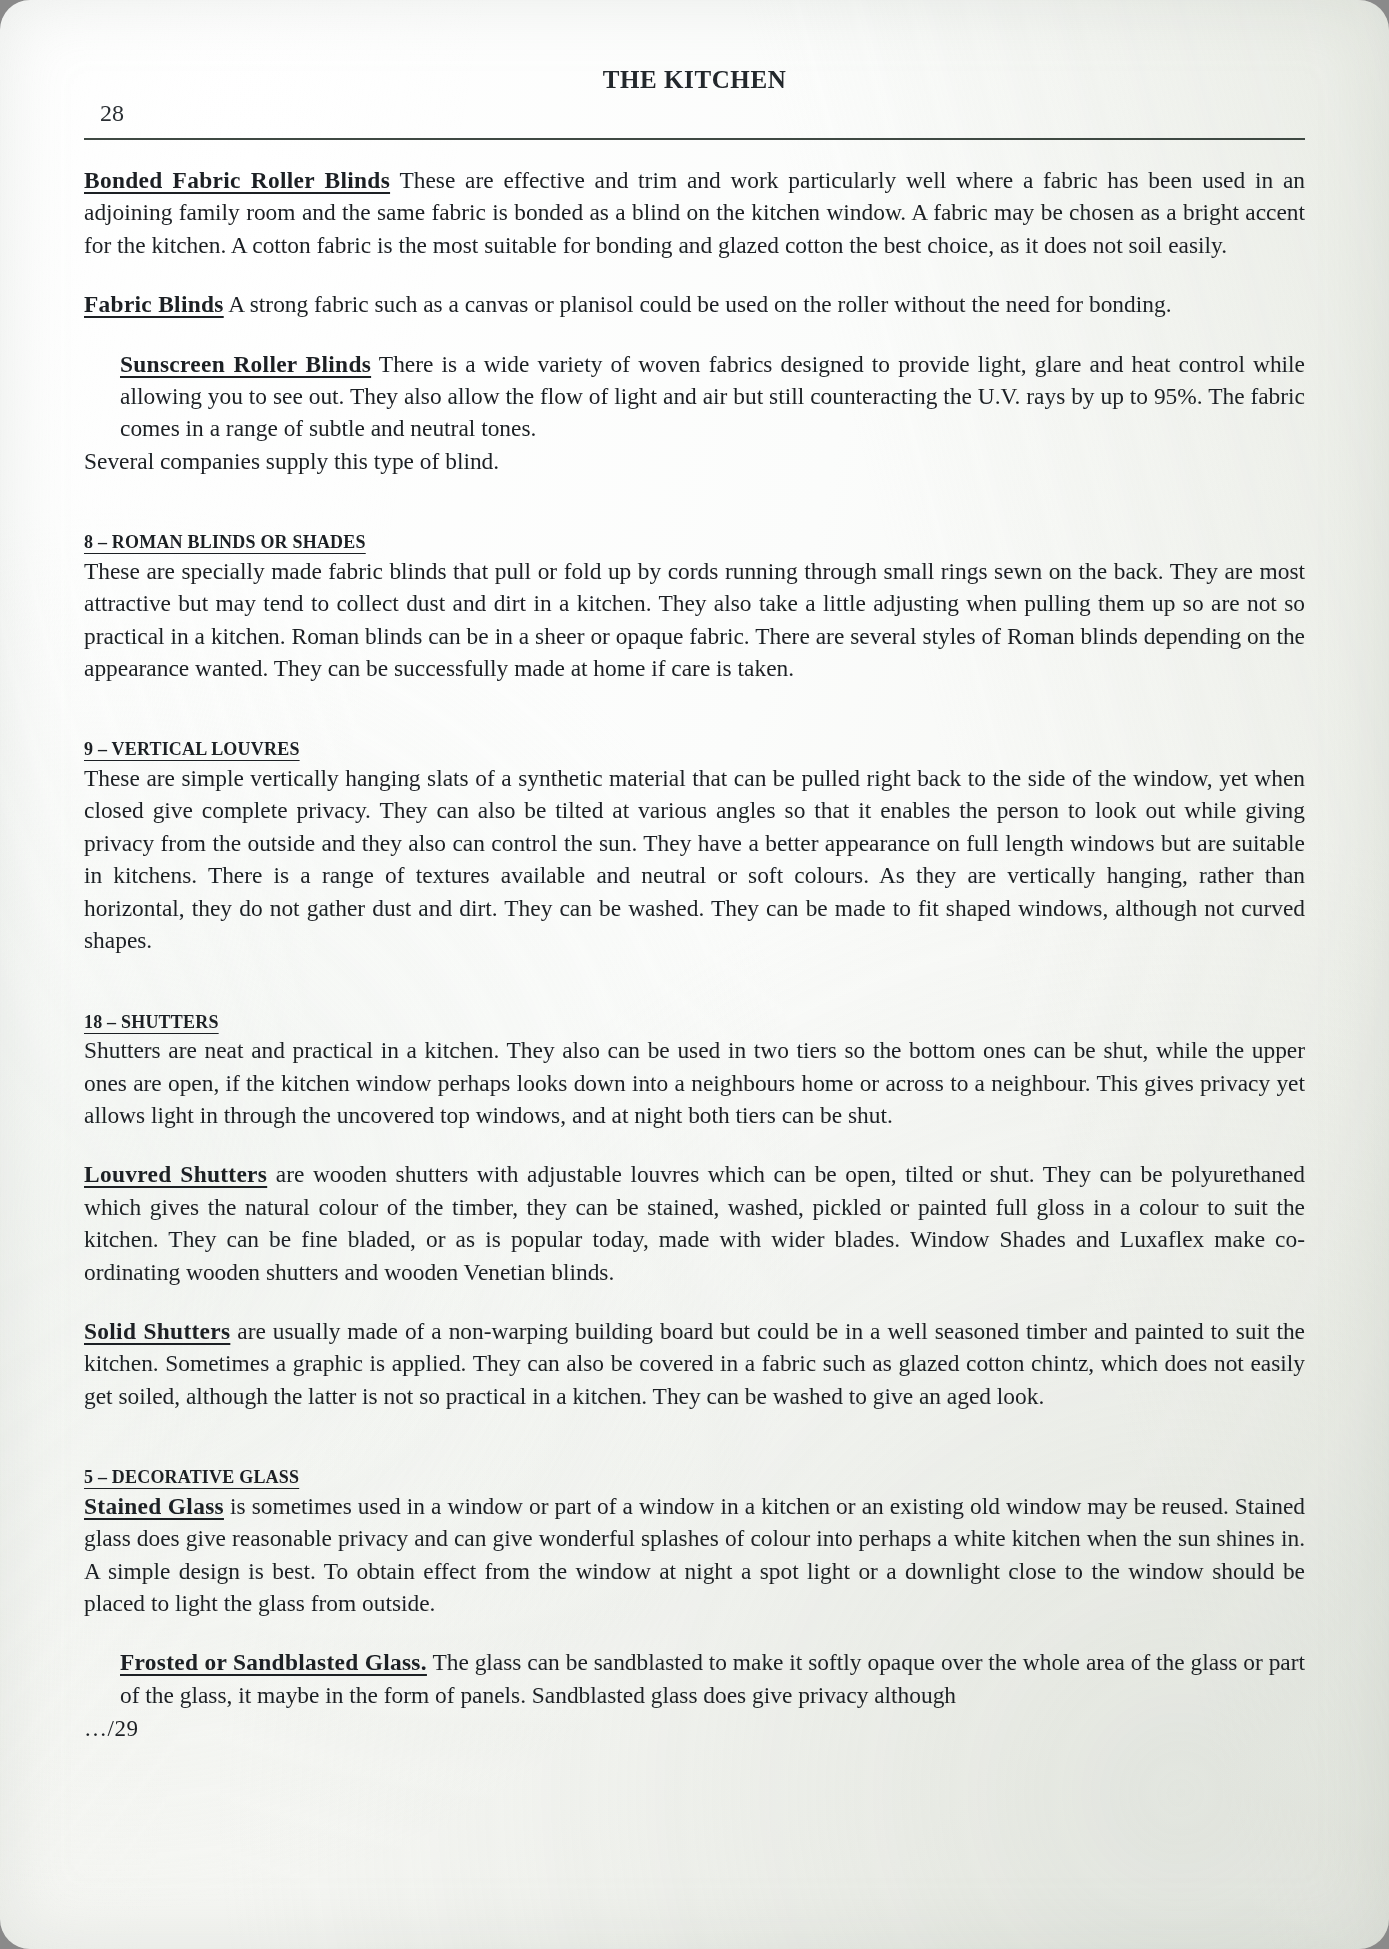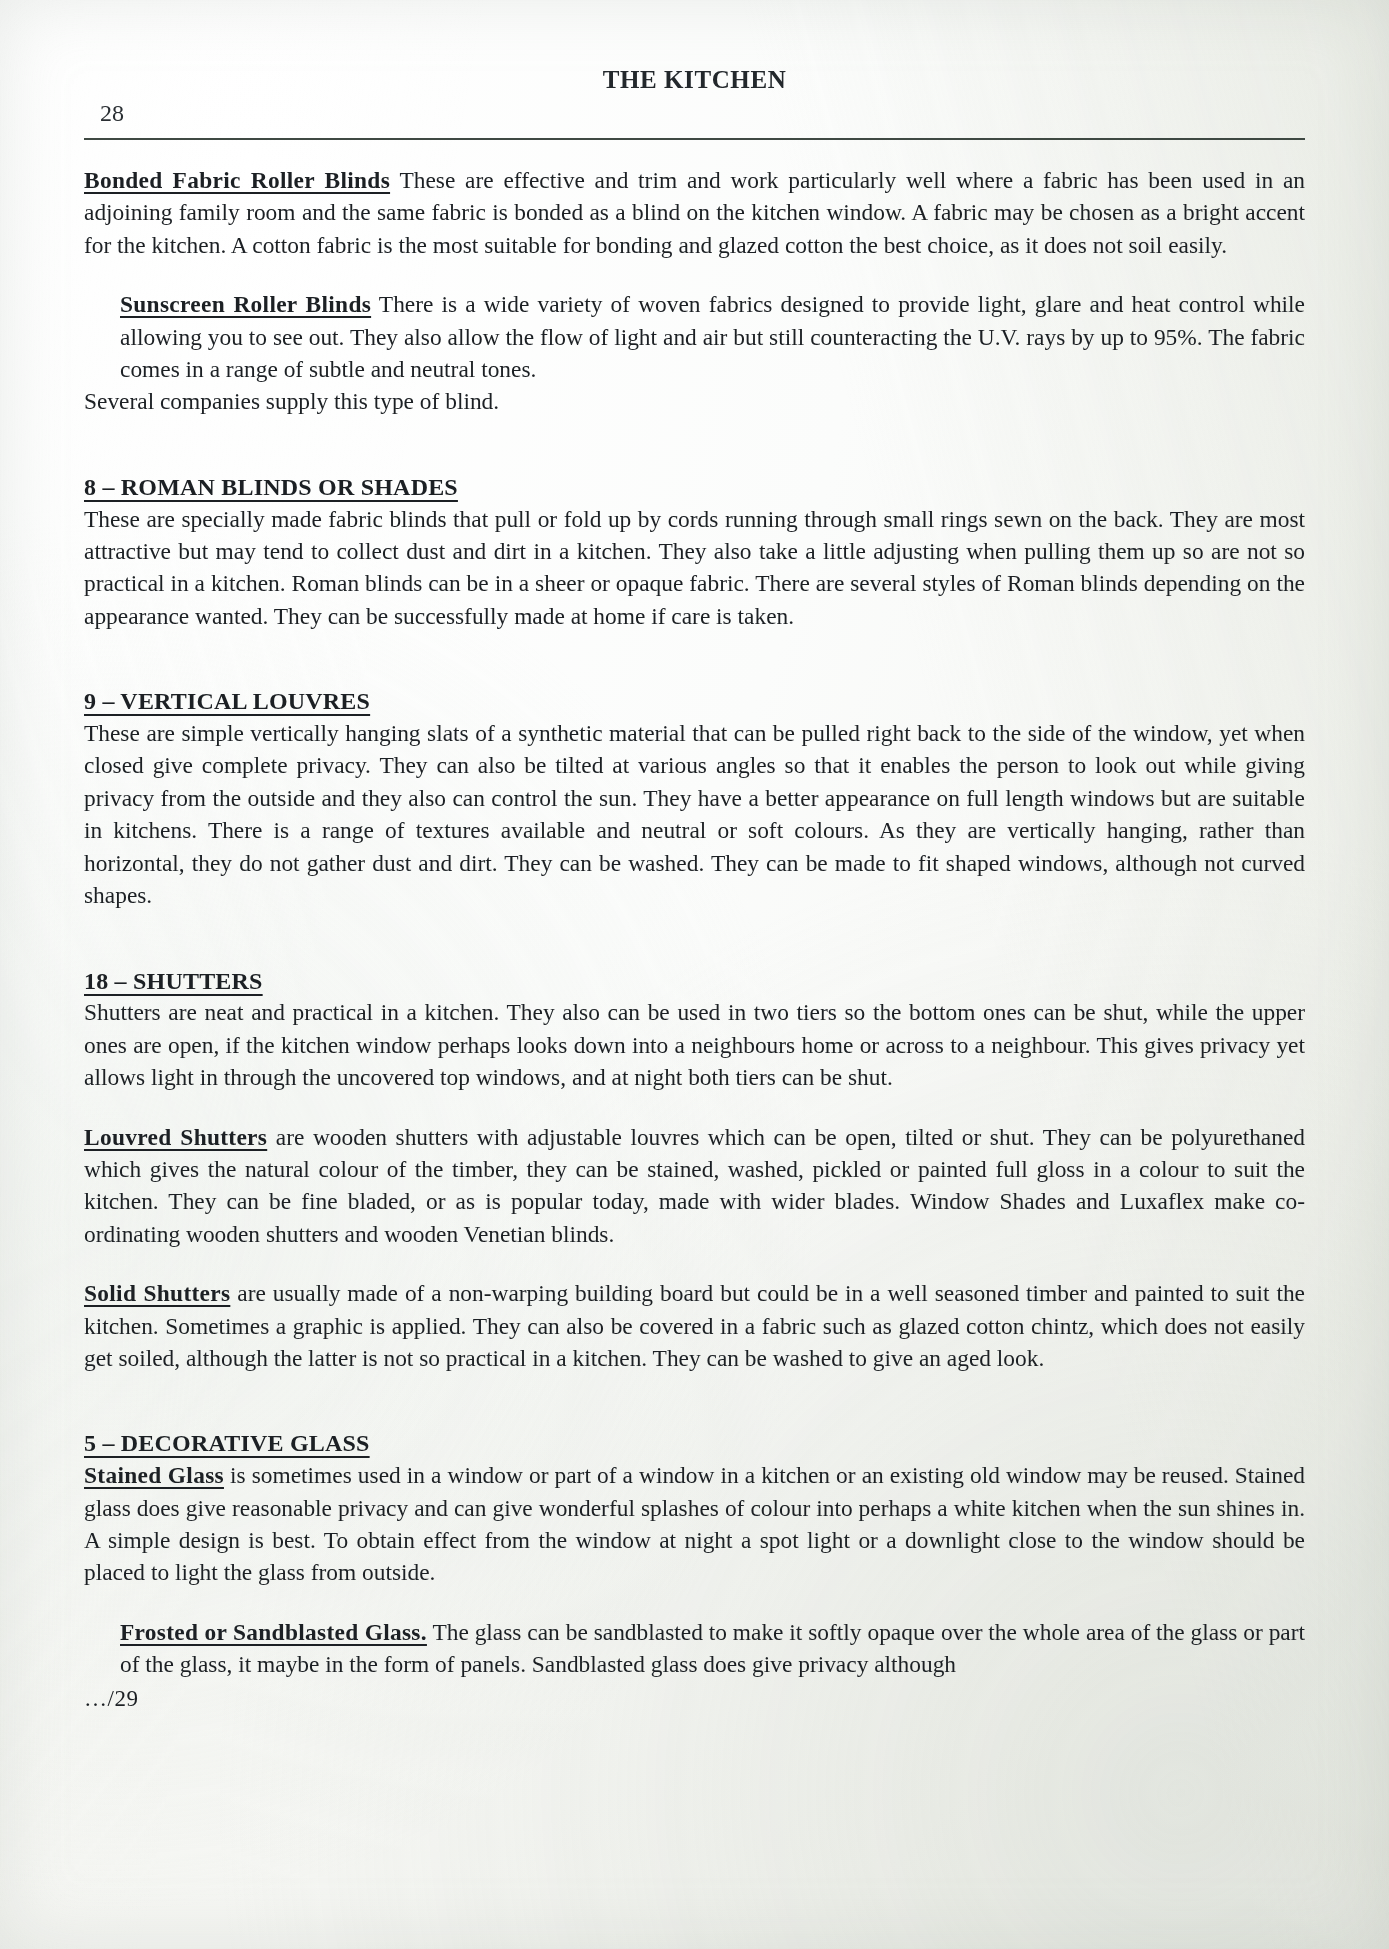--- a/index.html
+++ b/index.html
@@ -12,20 +12,21 @@
     position: relative;
     width: 1389px;
     height: 1949px;
     margin: 0 auto;
     background:
       radial-gradient(ellipse at 18% 8%, #ffffff 0%, #fbfcfb 38%, #f3f4f0 78%, #eceee8 100%);
     overflow: hidden;
     font-family: "Liberation Serif", "DejaVu Serif", serif;
     color: #1c2024;
     box-sizing: border-box;
+    border-radius: 30px;
   }
   
   .page::before {
     content: "";
     position: absolute;
     inset: 0;
     pointer-events: none;
     background:
       linear-gradient(100deg, rgba(255,255,255,0.55) 0%, rgba(255,255,255,0) 28%),
       linear-gradient(255deg, rgba(226,230,222,0.45) 0%, rgba(255,255,255,0) 34%),
@@ -97,21 +98,21 @@
     text-align: left;
   }
   .run-in {
     font-weight: bold;
     text-decoration: underline;
     text-underline-offset: 4px;
     letter-spacing: 0.3px;
   }
   h2.section-head {
     margin: 28px 0 1px 0;
-    font-size: 24px;
+    font-size: 18px;
     font-weight: bold;
     letter-spacing: 0.2px;
     display: inline-block;
     text-decoration: underline;
     text-underline-offset: 5px;
   }
   .head-wrap { line-height: 1.2; }
   .footer-note {
     margin-top: 2px;
     font-size: 23px;
@@ -131,20 +132,23 @@
     </div>
 
     <div class="rule"></div>
 
     <div class="body">
 
       <p class="para">
         <span class="run-in">Bonded Fabric Roller Blinds</span><span> These are effective and trim and work particularly well where a fabric has been used in an adjoining family room and the same fabric is bonded as a blind on the kitchen window. A fabric may be chosen as a bright accent for the kitchen. A cotton fabric is the most suitable for bonding and glazed cotton the best choice, as it does not soil easily.</span>
       </p>
 
+      <p class="para">
+        <span class="run-in">Fabric Blinds</span><span> A strong fabric such as a canvas or planisol could be used on the roller without the need for bonding.</span>
+      </p>
 
       <p class="para tight">
         <span class="run-in">Sunscreen Roller Blinds</span><span> There is a wide variety of woven fabrics designed to provide light, glare and heat control while allowing you to see out. They also allow the flow of light and air but still counteracting the U.V. rays by up to 95%. The fabric comes in a range of subtle and neutral tones.</span>
       </p>
       <p class="para nojust">
         <span>Several companies supply this type of blind.</span>
       </p>
 
       <div class="head-wrap">
         <h2 class="section-head">8 – ROMAN BLINDS OR SHADES</h2>

